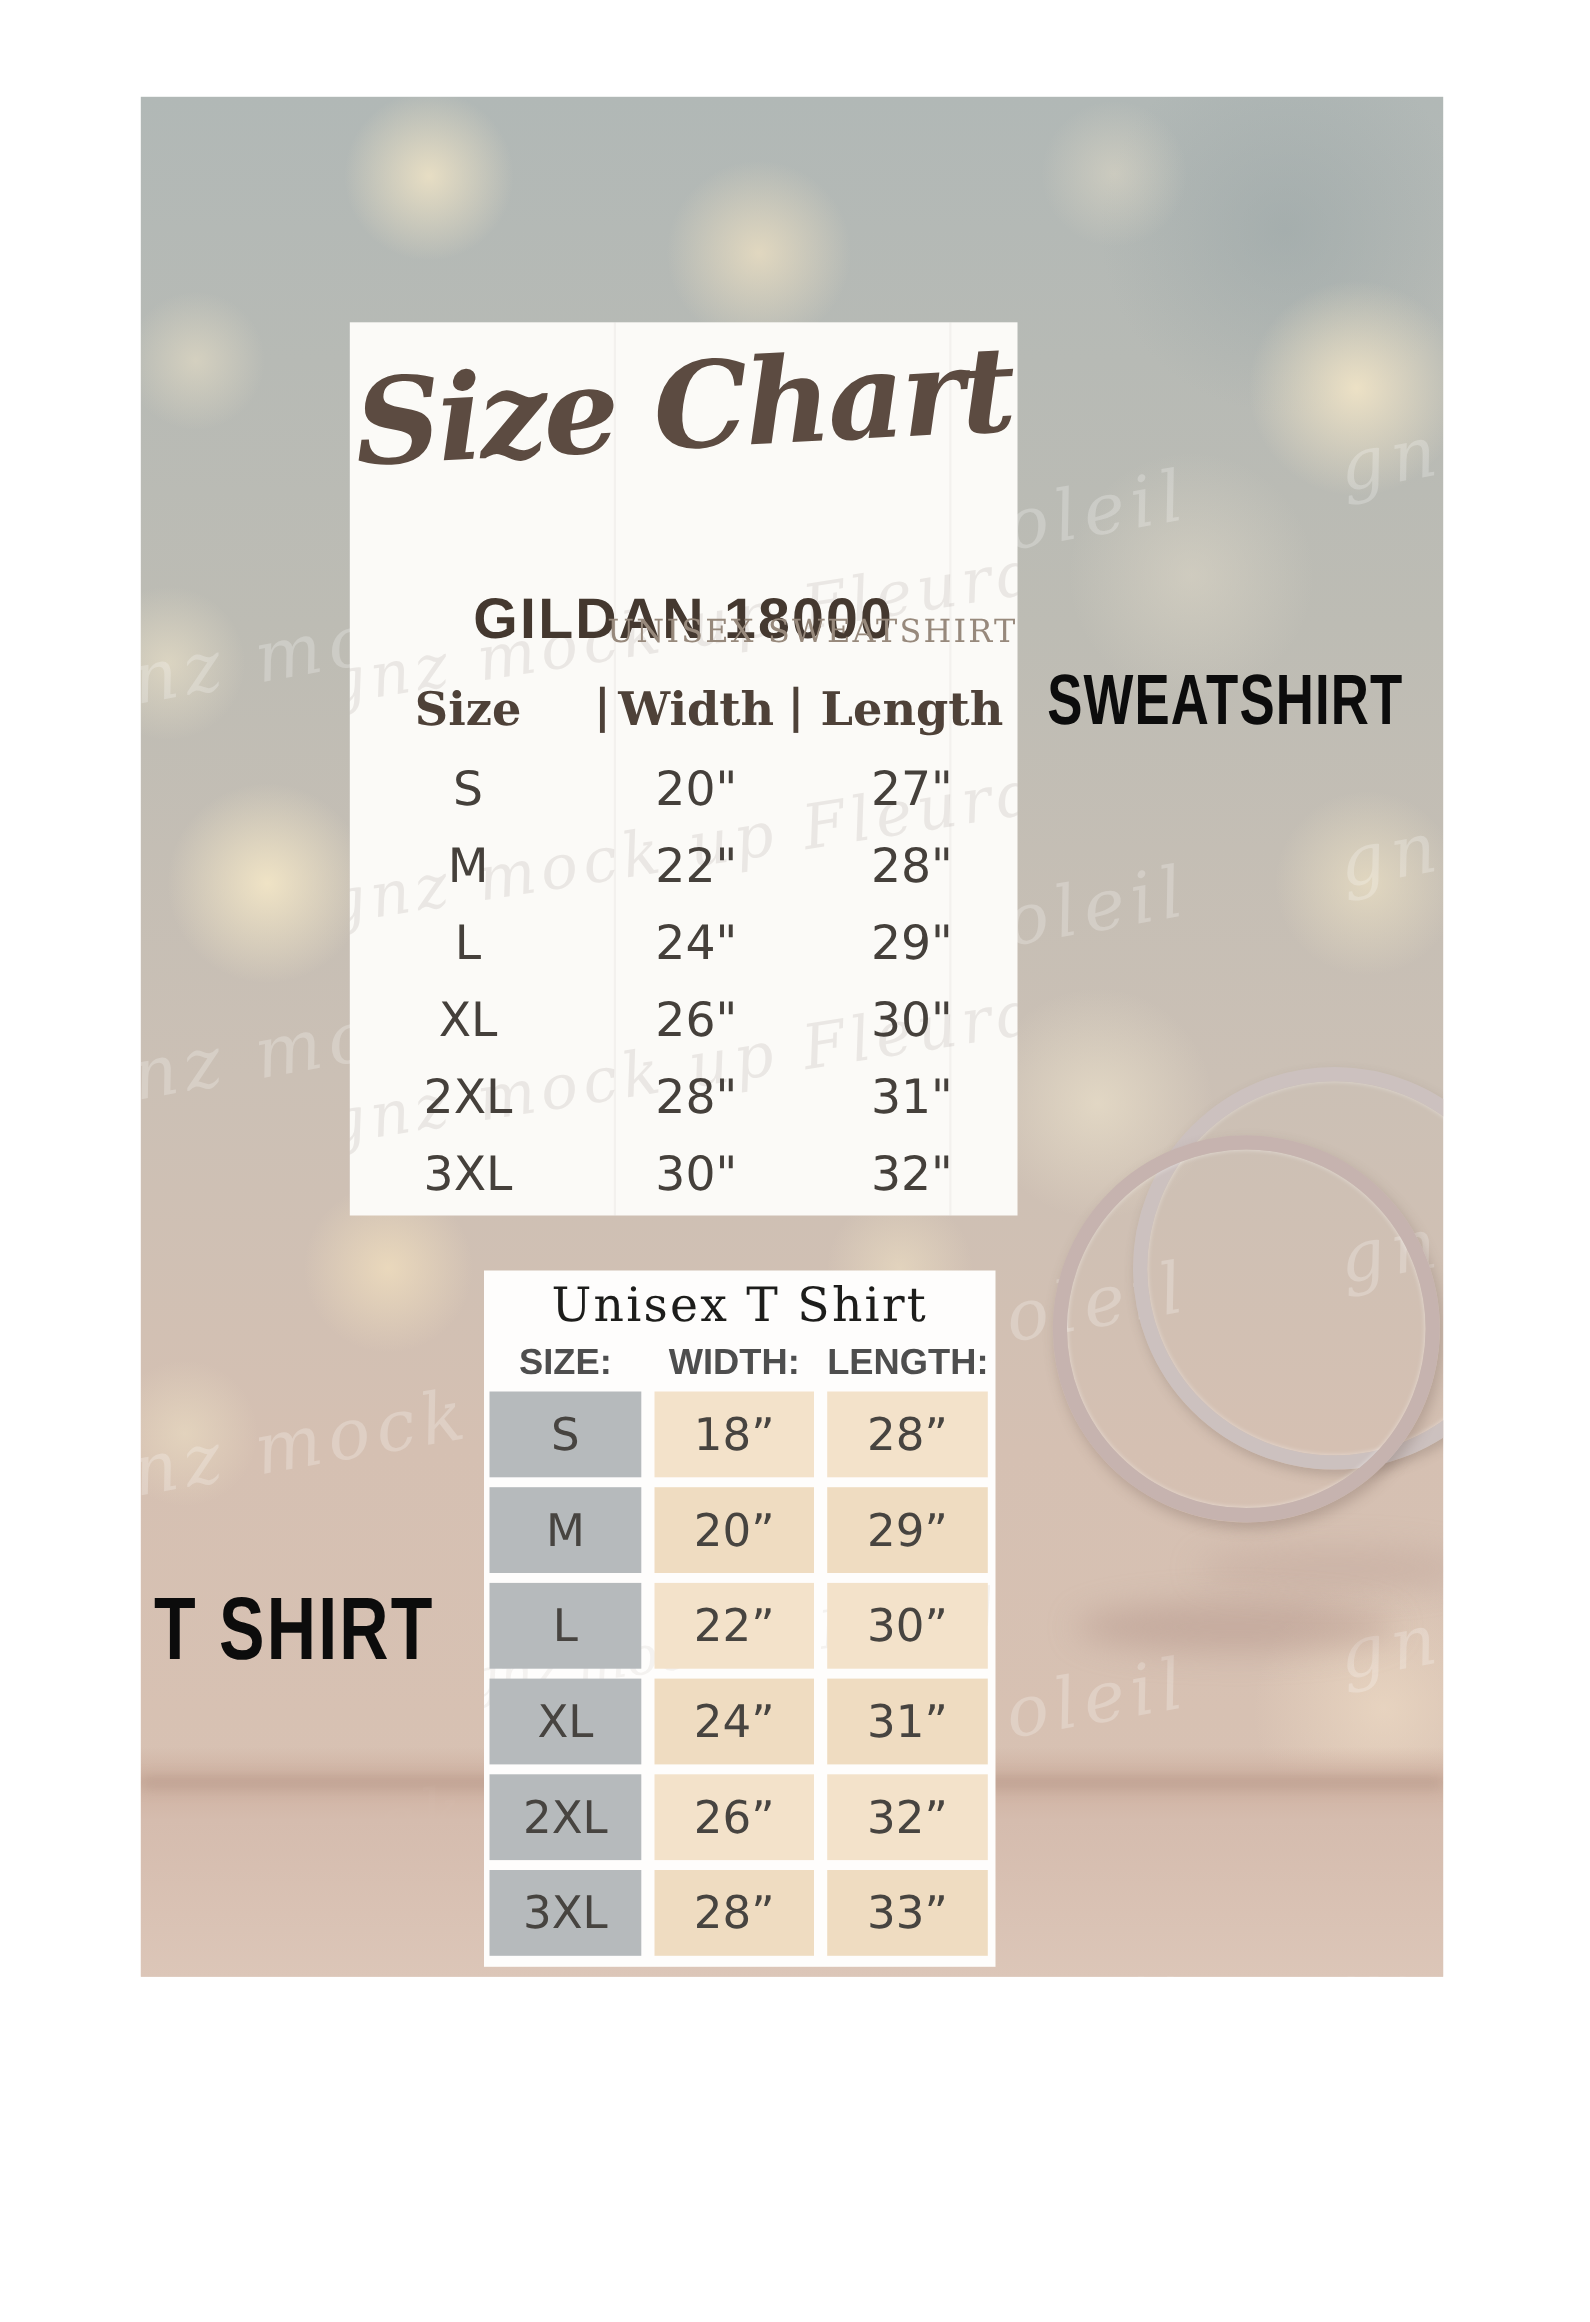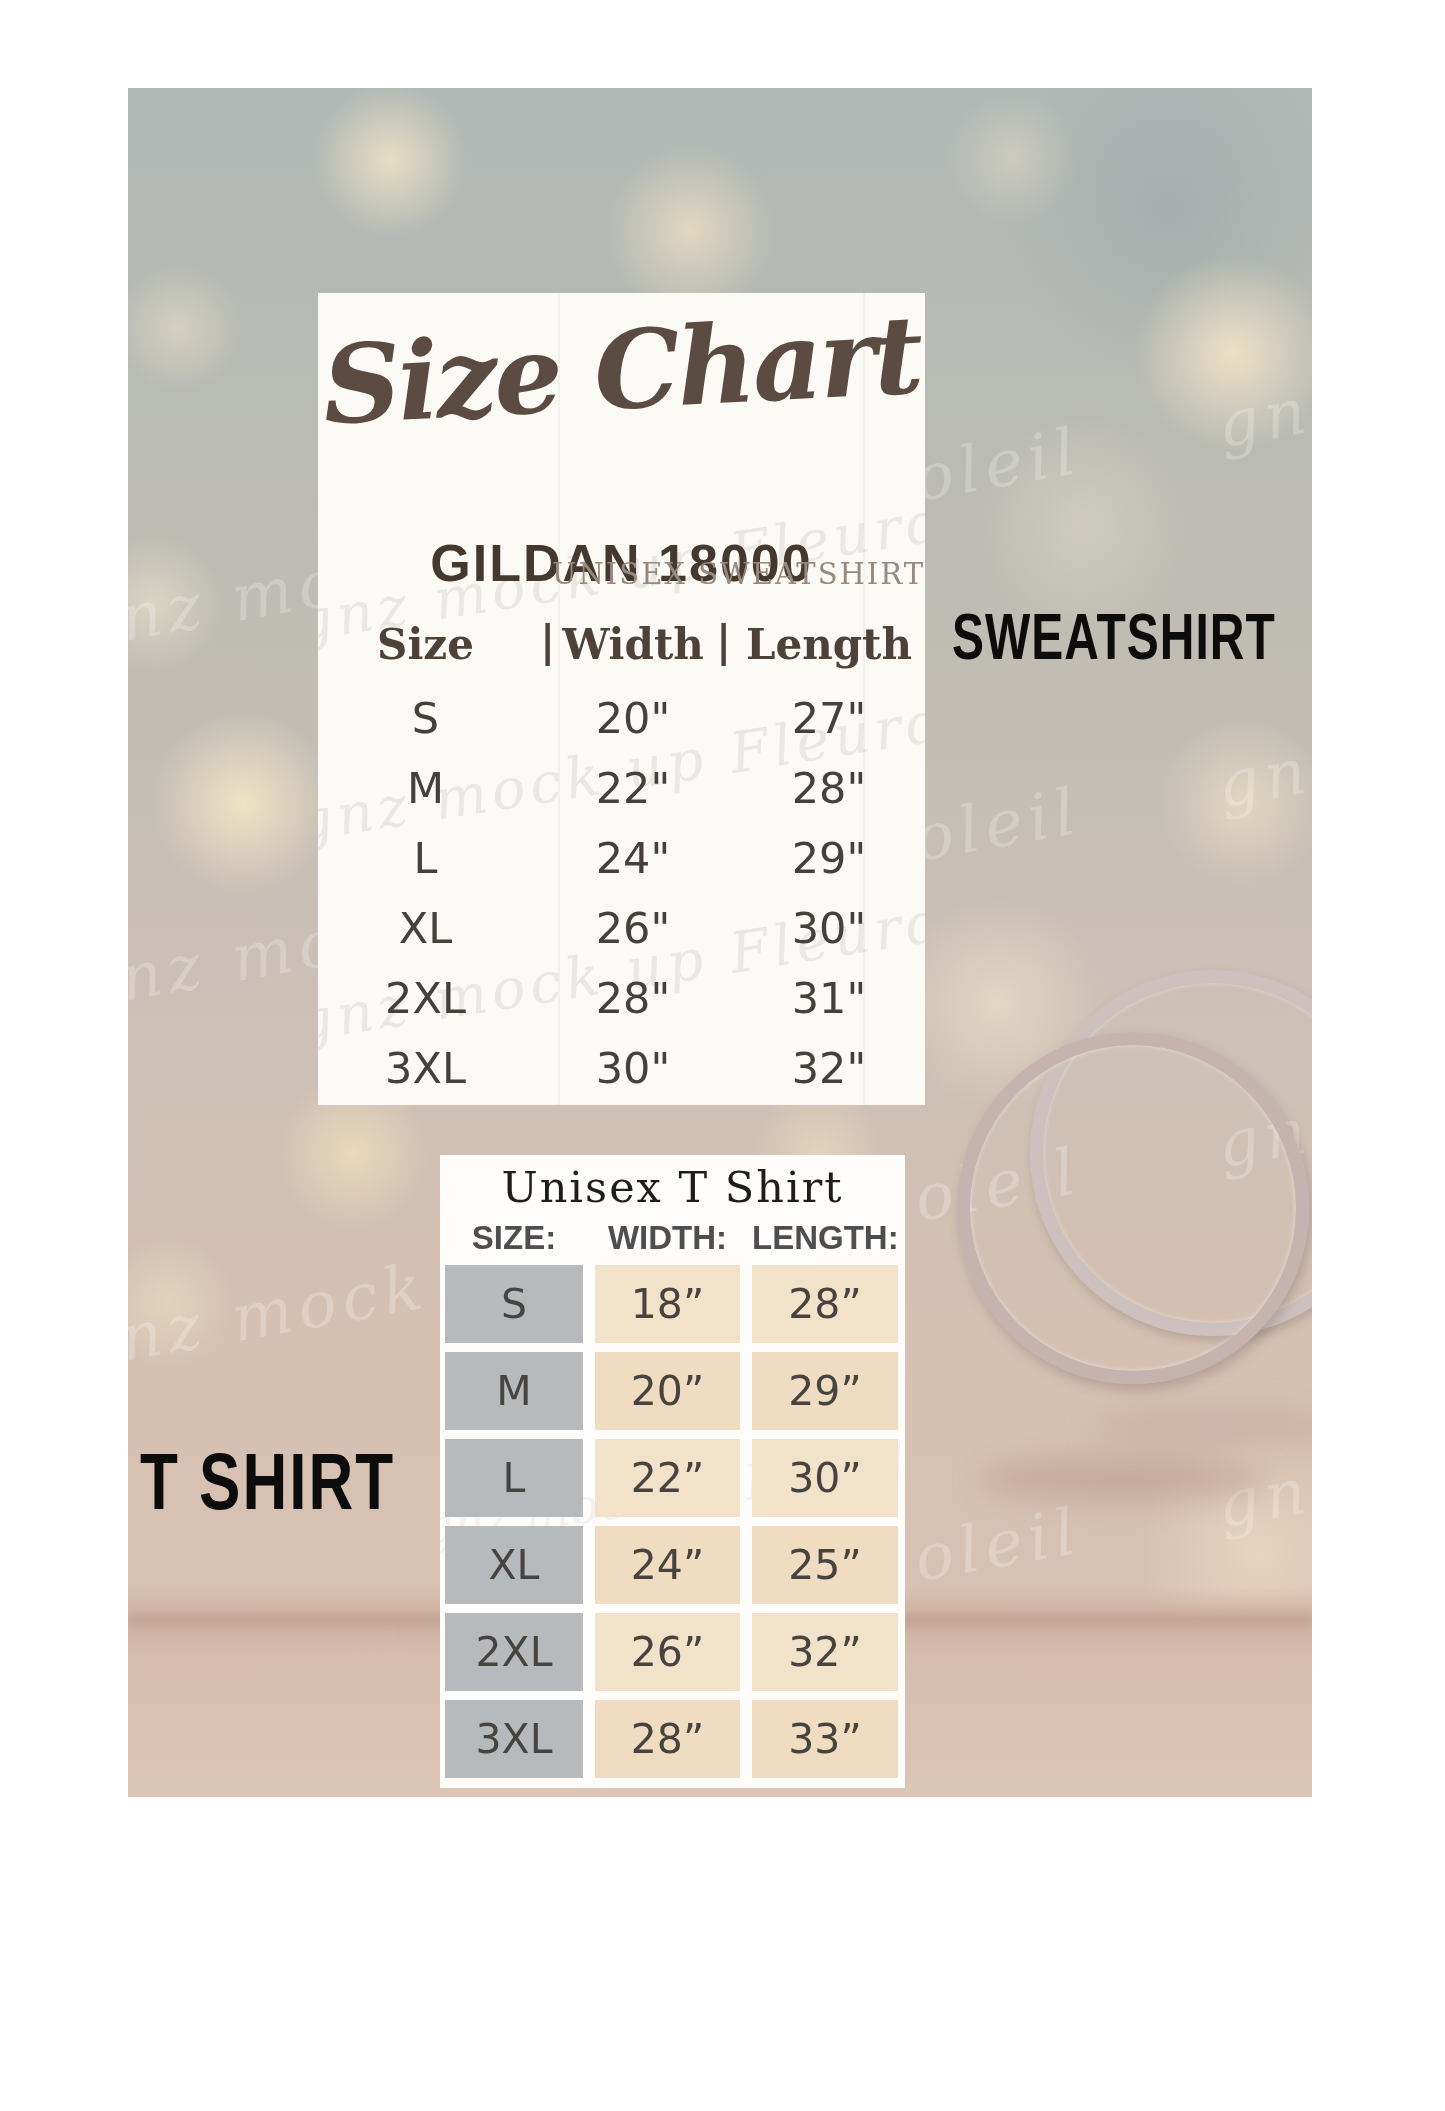--- a/index.html
+++ b/index.html
@@ -218,21 +218,21 @@
             <div class="ts-cell ts-measure">29”</div>
           </div>
           <div class="ts-row">
             <div class="ts-cell ts-size">L</div>
             <div class="ts-cell ts-measure">22”</div>
             <div class="ts-cell ts-measure">30”</div>
           </div>
           <div class="ts-row">
             <div class="ts-cell ts-size">XL</div>
             <div class="ts-cell ts-measure">24”</div>
-            <div class="ts-cell ts-measure">25”</div>
+            <div class="ts-cell ts-measure">31”</div>
           </div>
           <div class="ts-row">
             <div class="ts-cell ts-size">2XL</div>
             <div class="ts-cell ts-measure">26”</div>
             <div class="ts-cell ts-measure">32”</div>
           </div>
           <div class="ts-row">
             <div class="ts-cell ts-size">3XL</div>
             <div class="ts-cell ts-measure">28”</div>
             <div class="ts-cell ts-measure">33”</div>

